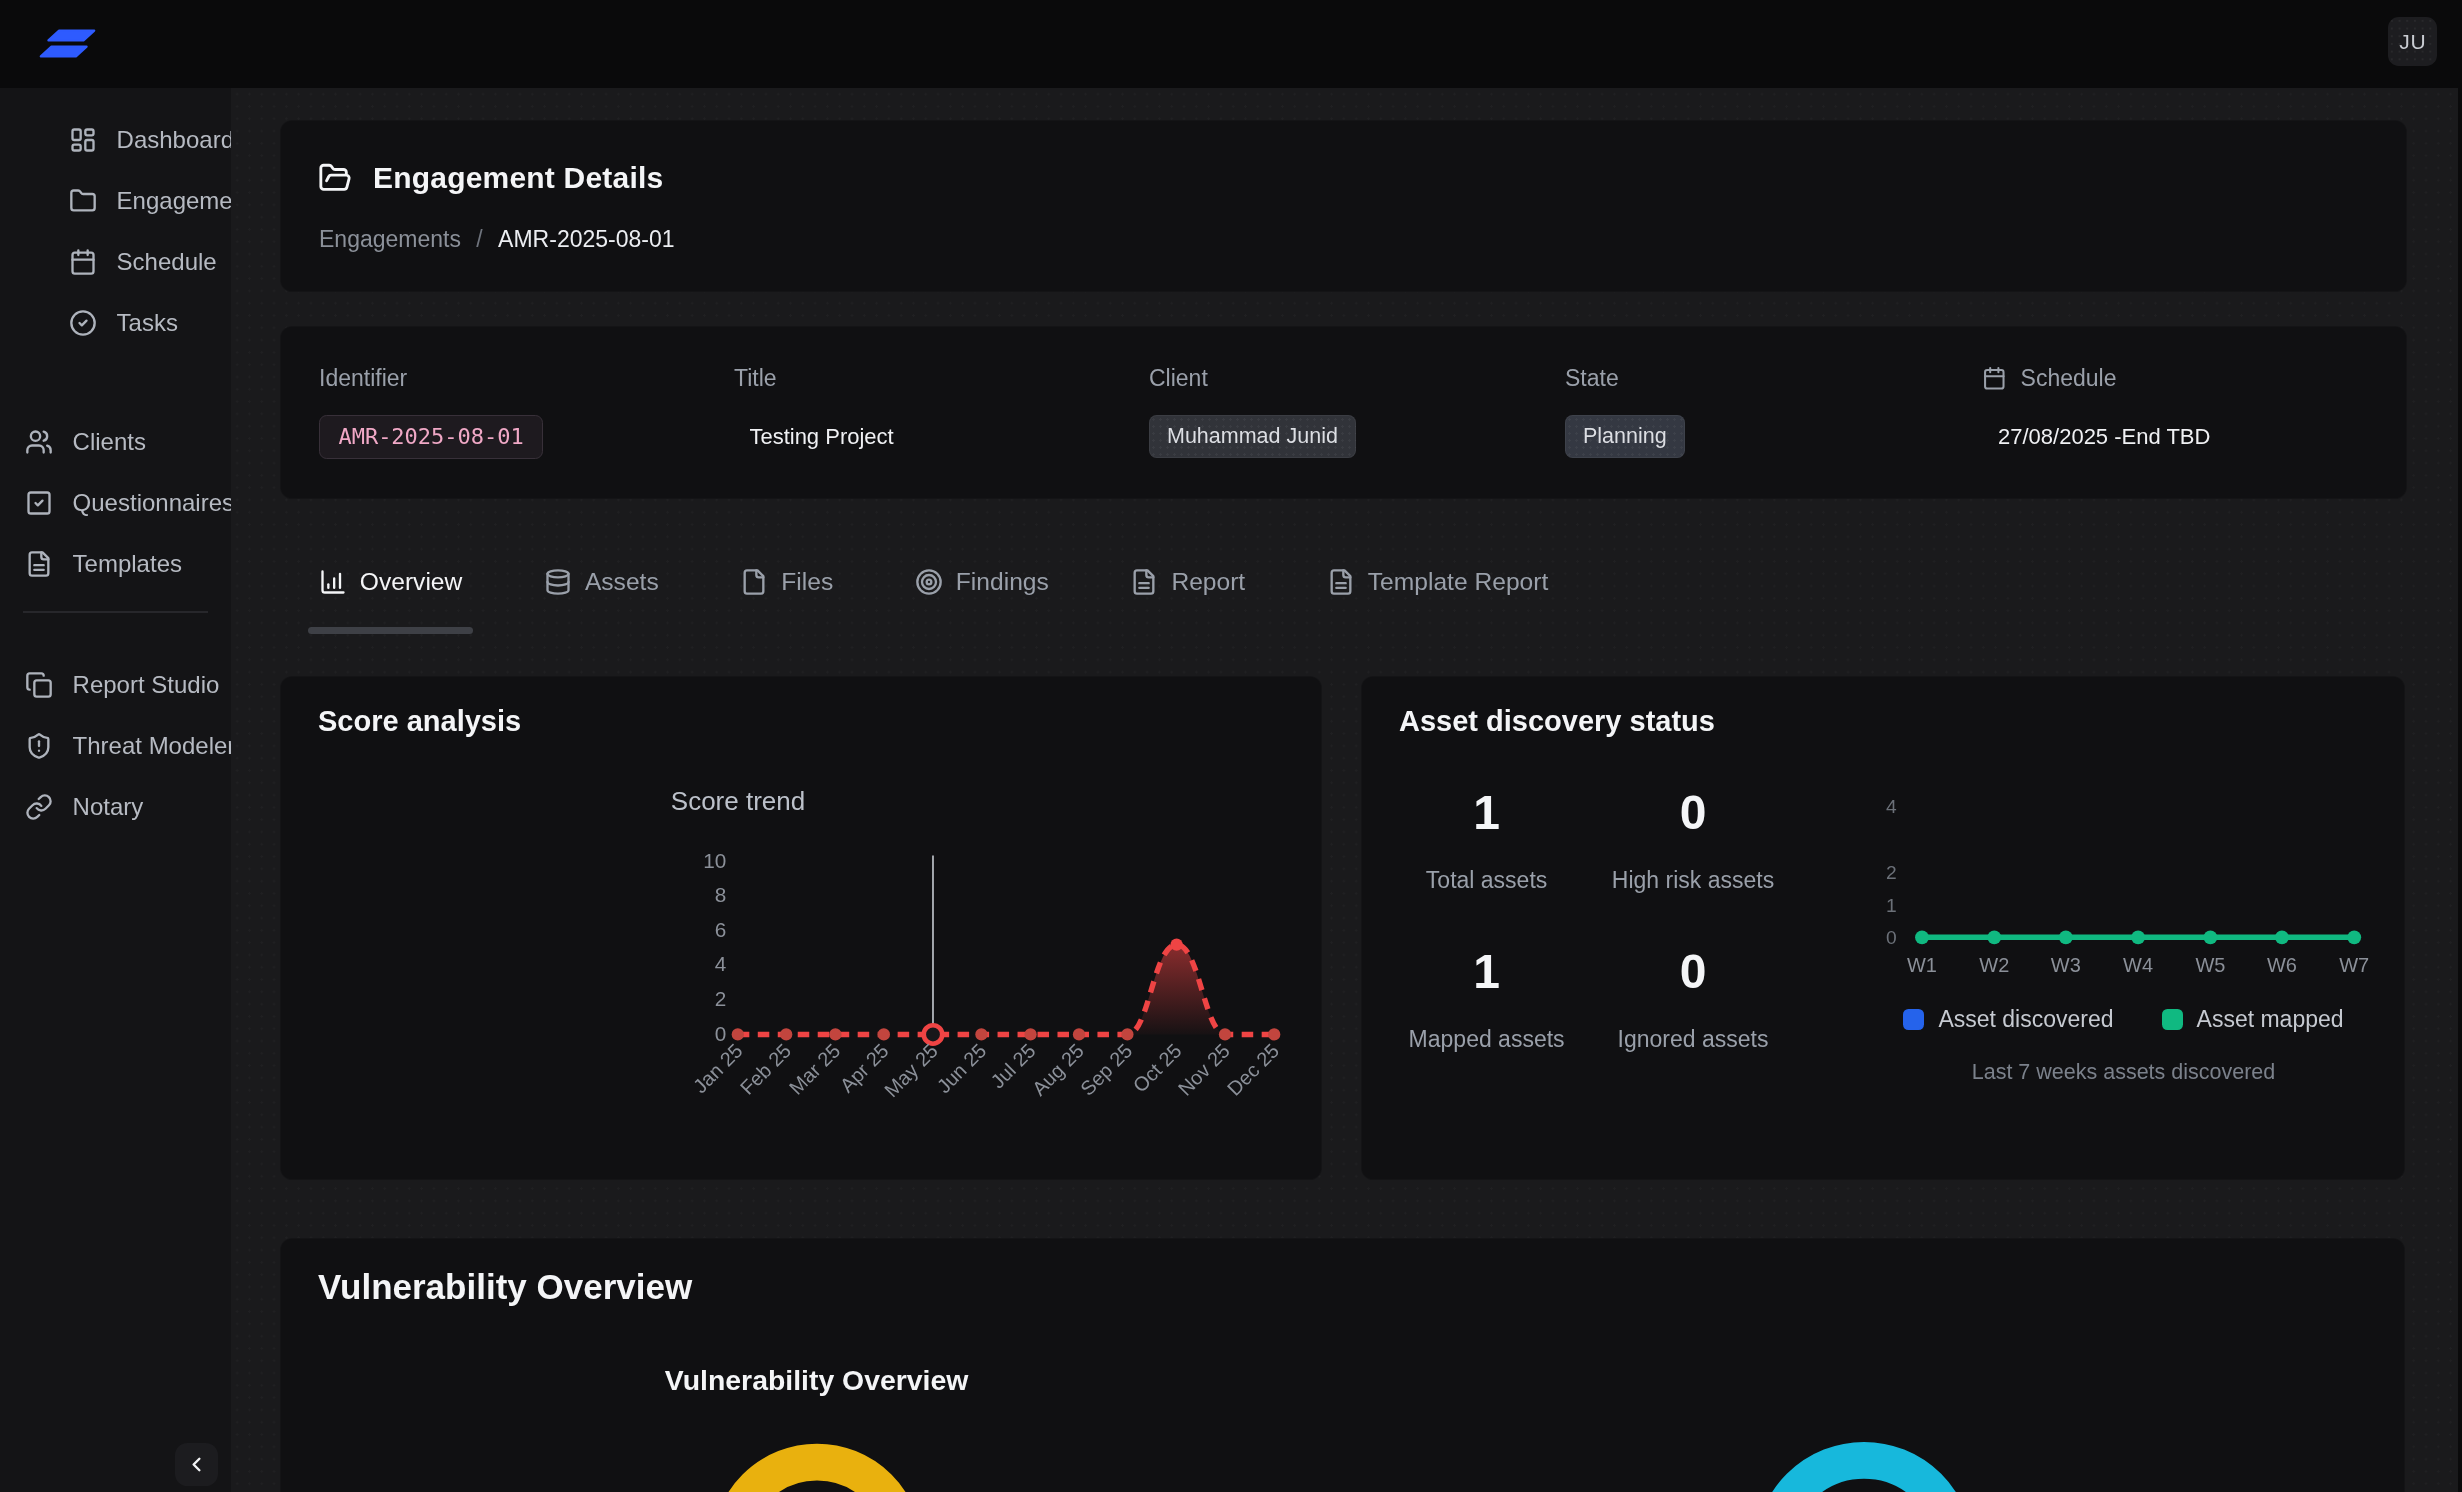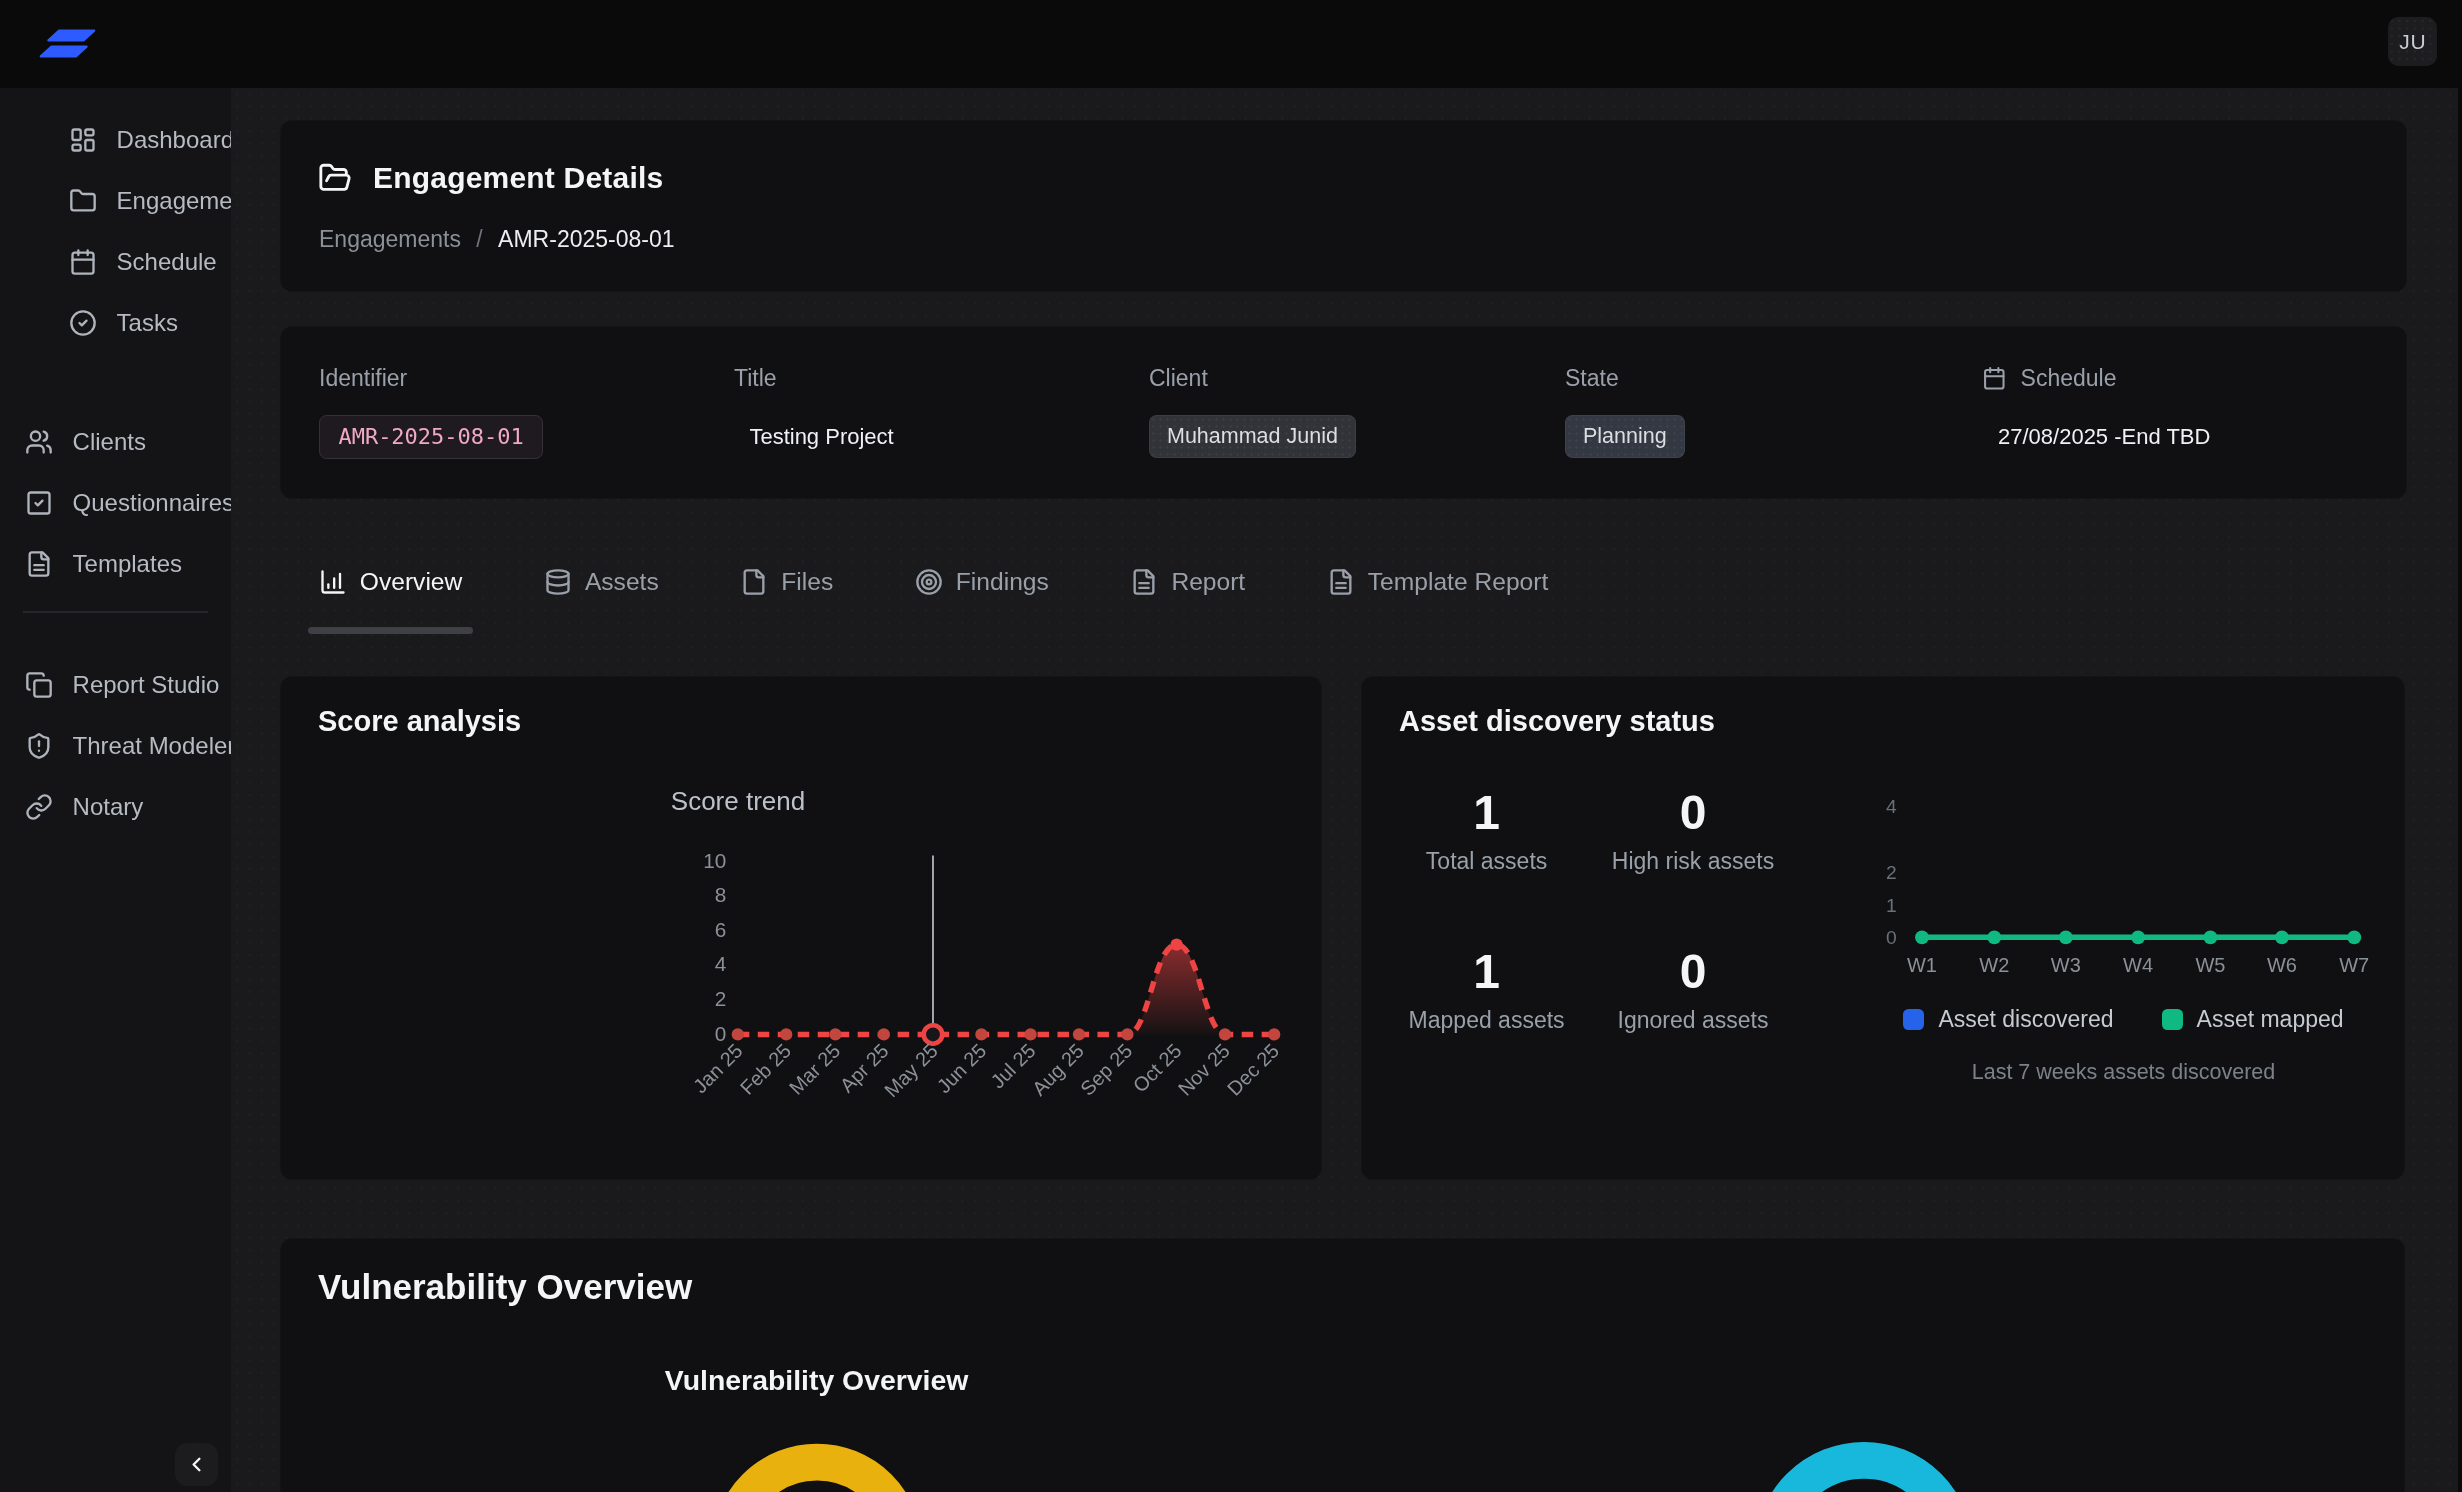--- a/index.html
+++ b/index.html
@@ -80,21 +80,21 @@
                    border-radius:10.8px; padding:21.5px 23px; box-shadow:0 6.1px 23px rgba(0,0,0,0.45);
                    background-image:radial-gradient(rgba(255,255,255,0.03) 1.1px, transparent 1.1px); background-size:7px 7px; }
   .tt-month { font-size:24px; color:#e8eaee; }
   .tt-score { font-size:24px; font-weight:bold; color:#ef4444; margin-top:12.3px; }
   .tt-findings { font-size:22px; color:#9aa0aa; margin-top:12.3px; }
 
   
   #asset-card { left:1130px; top:588px; width:1044px; height:504px; }
   .stat { position:absolute; width:200px; text-align:center; }
   .stat-num { font-size:48px; font-weight:bold; color:#f4f5f7; }
-  .stat-label { margin-top:8px; font-size:23px; color:#9aa0aa; }
+  .stat-label { margin-top:27px; font-size:23px; color:#9aa0aa; }
   #stat-0 { left:24.6px;  top:108px; }
   #stat-1 { left:231px; top:108px; }
   #stat-2 { left:24.6px;  top:267px; }
   #stat-3 { left:231px; top:267px; }
   #asset-chart { position:absolute; left:500px; top:108px; }
   #asset-legend { position:absolute; left:500px; top:329px; width:523px; display:flex; justify-content:center; gap:48px; }
   .legend-item { display:flex; align-items:center; gap:14px; }
   .legend-swatch { width:21px; height:21px; border-radius:5.4px; }
   .legend-swatch.blue { background:#2563eb; }
   .legend-swatch.green { background:#10b981; }

